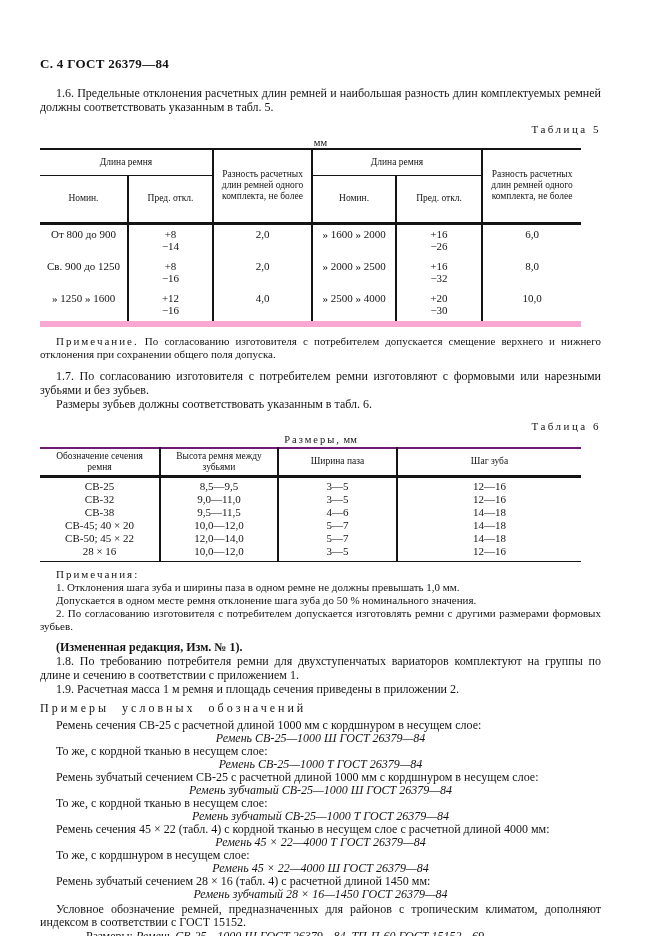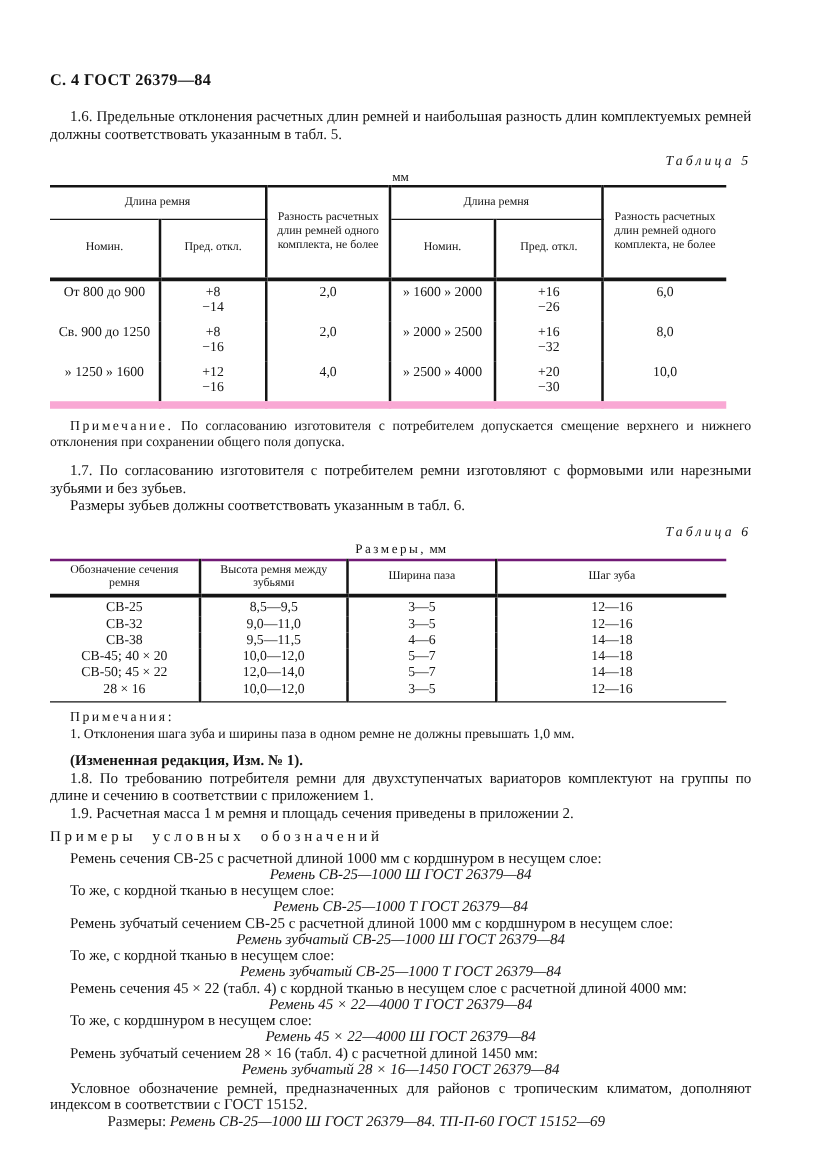--- a/index.html
+++ b/index.html
@@ -17,21 +17,21 @@
     background:#ffffff;
     padding:56px 60px 0 40px;
     overflow:hidden;
   }
   .doc-header { font-size:13px; font-weight:bold; letter-spacing:0.3px; }
 
   p.body { font-size:12px; line-height:14px; text-align:justify; }
   .indent { text-indent:16px; }
   .mt { margin-top:14px; }
 
-  .tbl-caption { font-size:11px; text-align:right; letter-spacing:2.5px; margin-top:9px;font-style:italic; }
+  .tbl-caption { font-size:11px; text-align:right; letter-spacing:2.5px; margin-top:9px; }
   .unit-line { font-size:10.5px; text-align:center; margin-top:2px; }
   .spaced { letter-spacing:2px; }
 
   table { border-collapse:collapse; table-layout:fixed; width:541px; }
   th,td { font-weight:normal; }
 
   
   .t5 { border-top:2px solid #141414; border-bottom:6px solid #f9a8d4; }
   .t5 th, .t5 td { border-left:2px solid #141414; text-align:center; vertical-align:middle; }
   .t5 thead tr:first-child th:first-child { border-left:none; }
@@ -197,20 +197,22 @@
         <td>10,0—12,0</td>
         <td>3—5</td>
         <td>12—16</td>
       </tr>
     </tbody>
   </table>
 
   <div class="note" style="margin-top:6px;">
     <p><span class="note-label">Примечания:</span></p>
     <p>1. Отклонения шага зуба и ширины паза в одном ремне не должны превышать 1,0 мм.</p>
+    <p>Допускается в одном месте ремня отклонение шага зуба до 50 % номинального значения.</p>
+    <p>2. По согласованию изготовителя с потребителем допускается изготовлять ремни с другими размерами формовых зубьев.</p>
   </div>
 
   <p class="amendment" style="margin-top:7px;">(Измененная редакция, Изм. № 1).</p>
 
   <p class="body indent">1.8. По требованию потребителя ремни для двухступенчатых вариаторов комплектуют на группы по длине и сечению в соответствии с приложением 1.</p>
   <p class="body indent">1.9. Расчетная масса 1 м ремня и площадь сечения приведены в приложении 2.</p>
 
   <div class="ex-heading">Примеры условных обозначений</div>
 
   <p class="ex-text">Ремень сечения СВ-25 с расчетной длиной 1000 мм с кордшнуром в несущем слое:</p>

